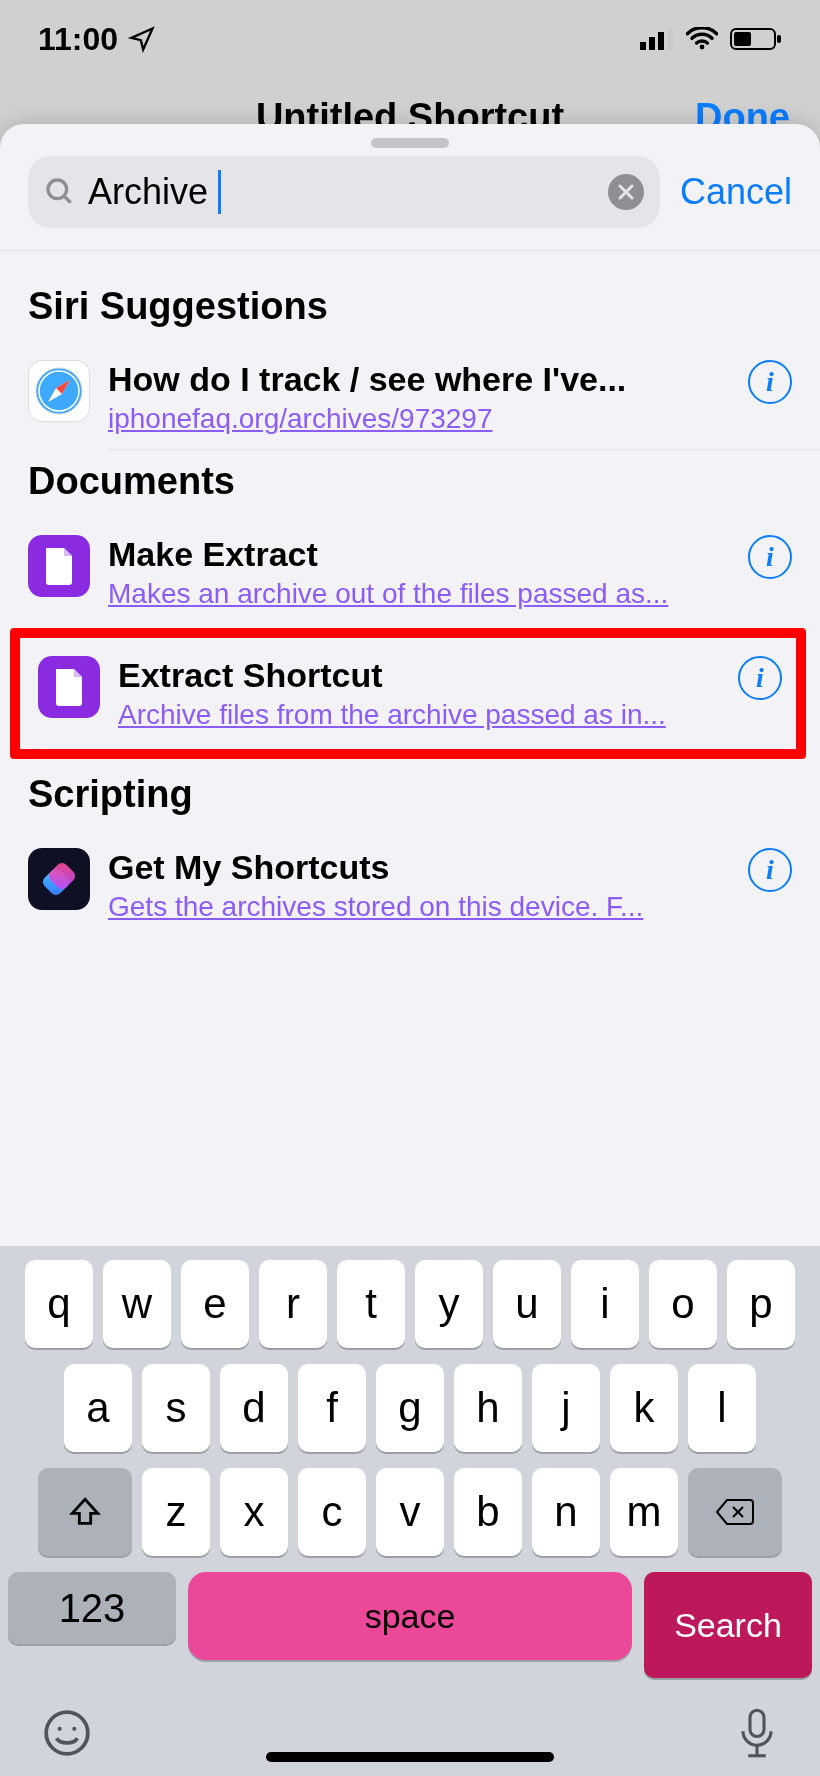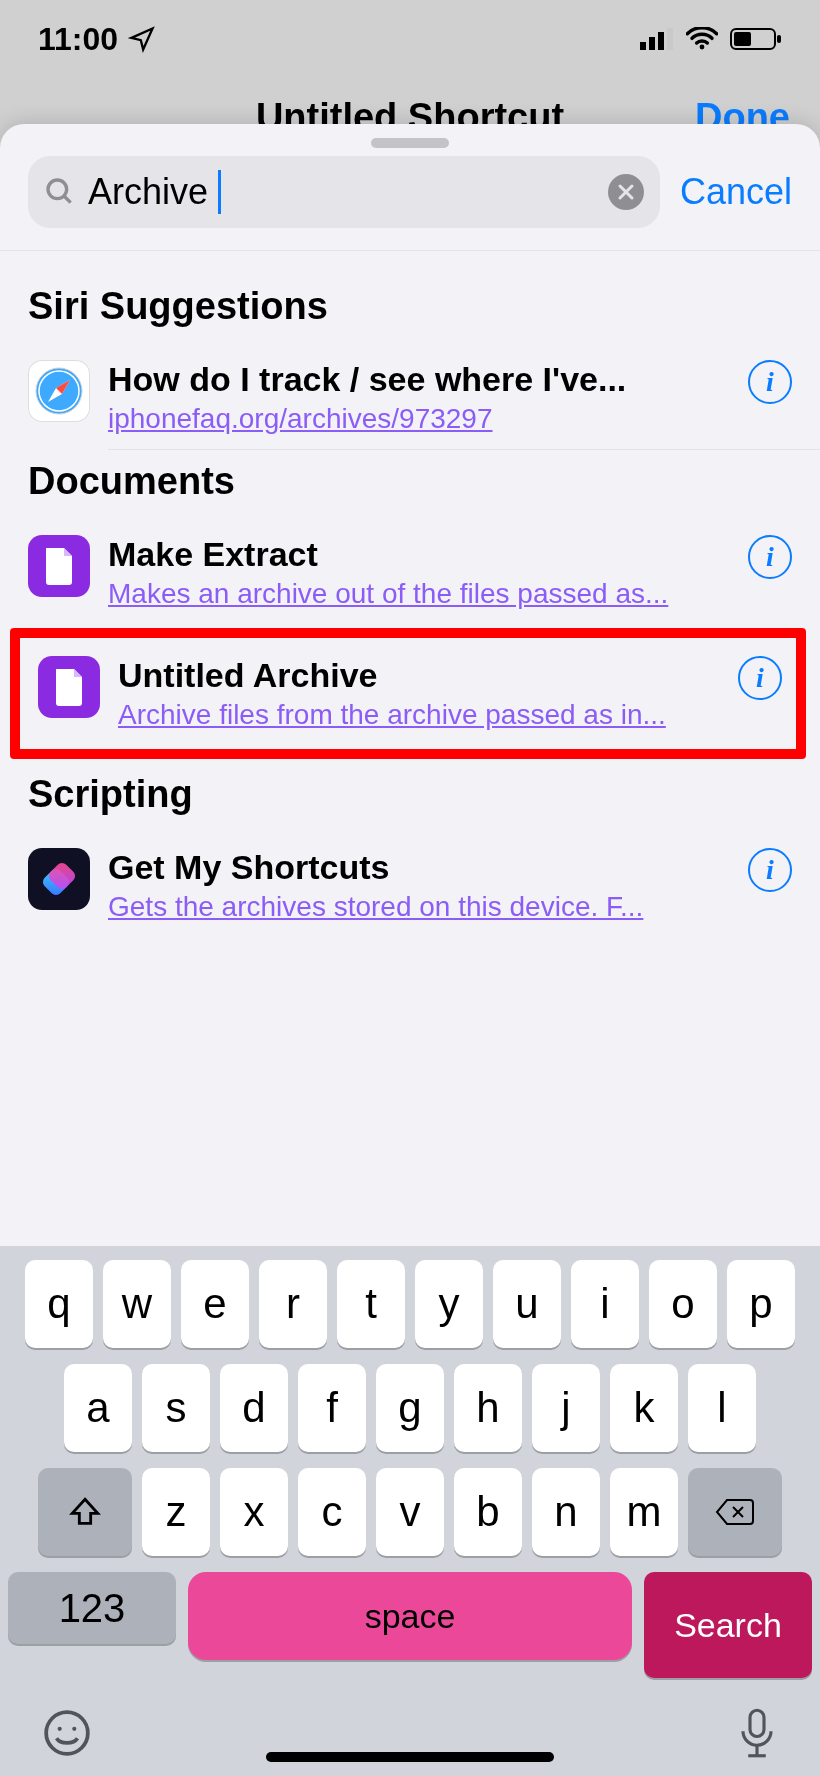--- a/index.html
+++ b/index.html
@@ -278,21 +278,21 @@
 
     <div class="highlight-box">
       <div class="row">
         <div class="doc-icon">
           <svg width="34" height="40" viewBox="0 0 34 40">
               <path d="M4 2 H22 L30 10 V36 A3 3 0 0 1 27 39 H7 A3 3 0 0 1 4 36 Z" fill="#fff"></path>
               <path d="M22 2 V10 H30 Z" fill="#d8b8ff"></path>
             </svg>
         </div>
         <div class="labels">
-          <div class="title">Untitled Archive</div>
+          <div class="title">Extract Shortcut</div>
           <div class="subtitle">Archive files from the archive passed as in...</div>
         </div>
         <div class="info-btn">i</div>
       </div>
     </div>
 
     <div class="section-header">Scripting</div>
 
     <div class="row">
       <div class="shortcuts-icon">

